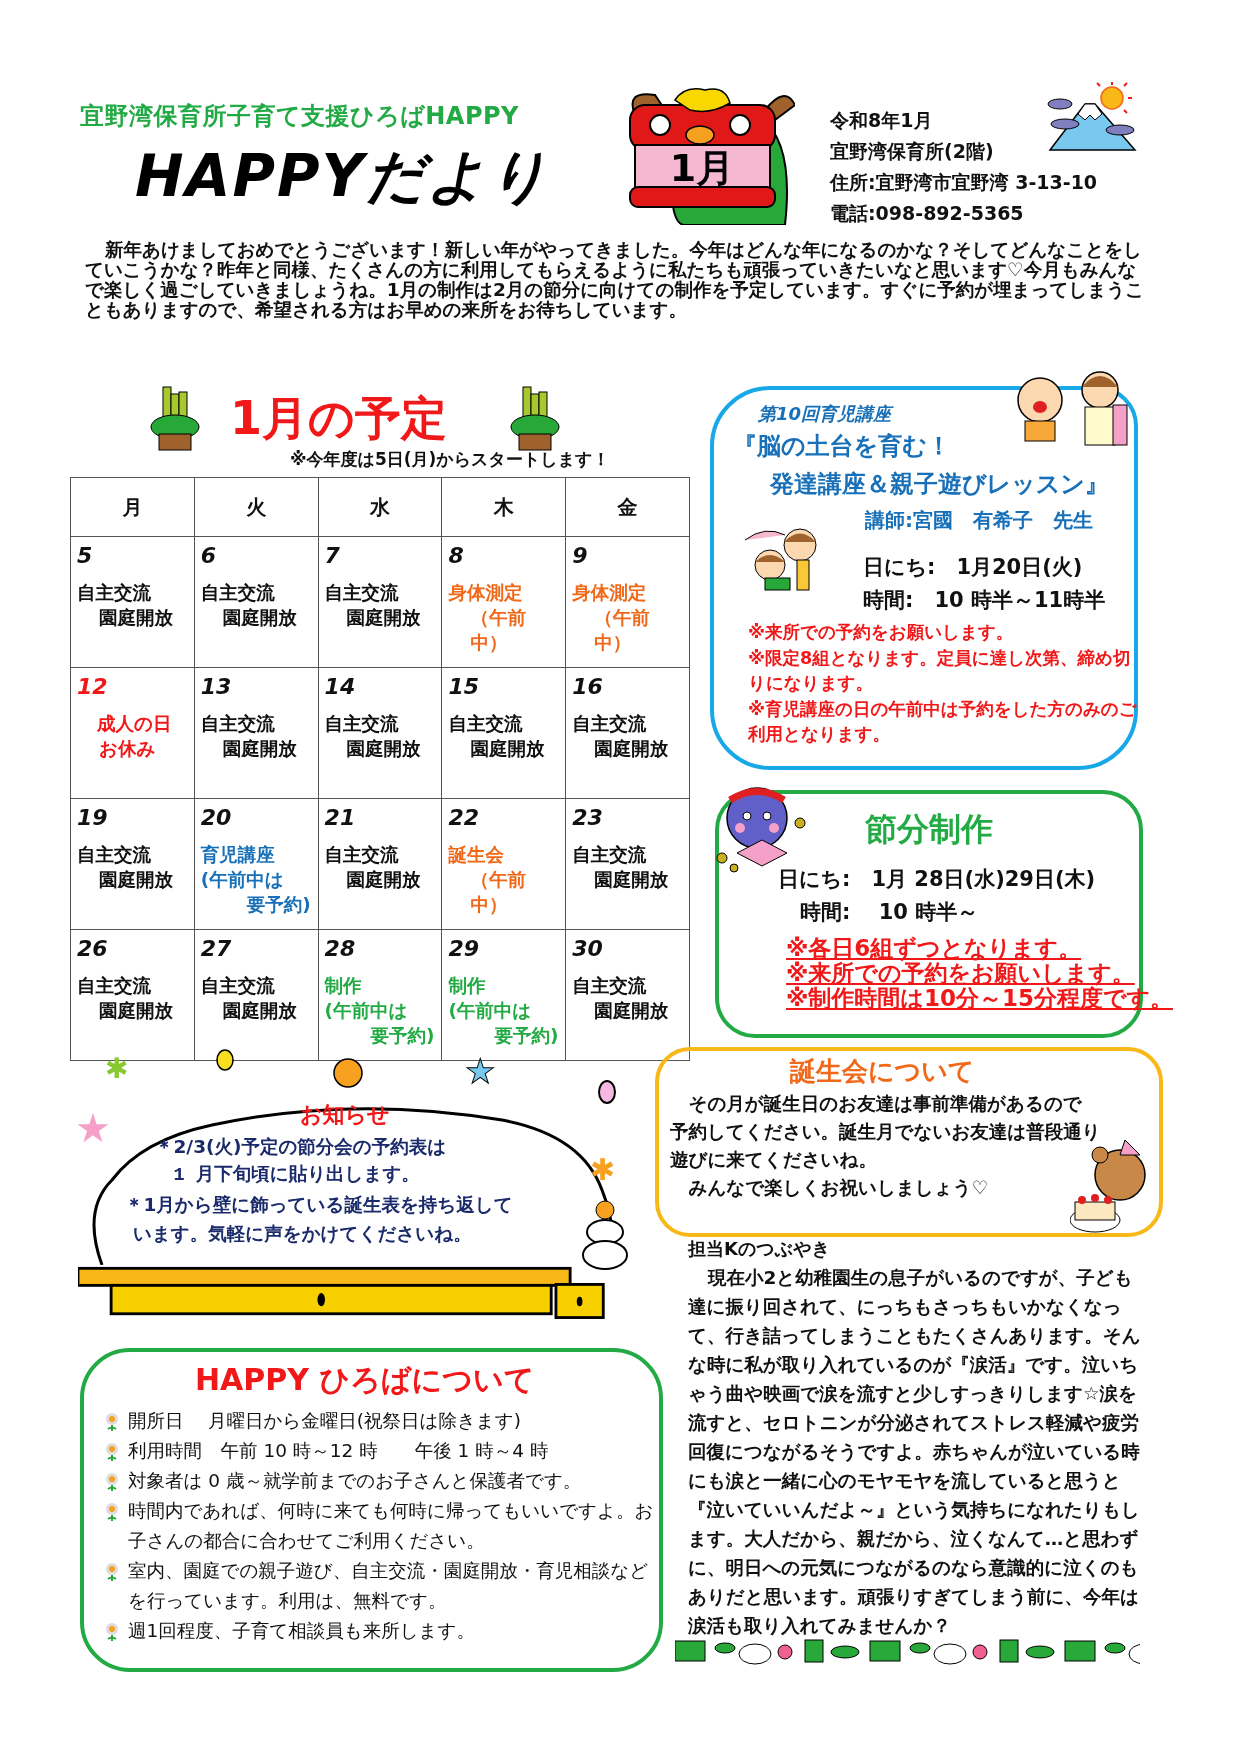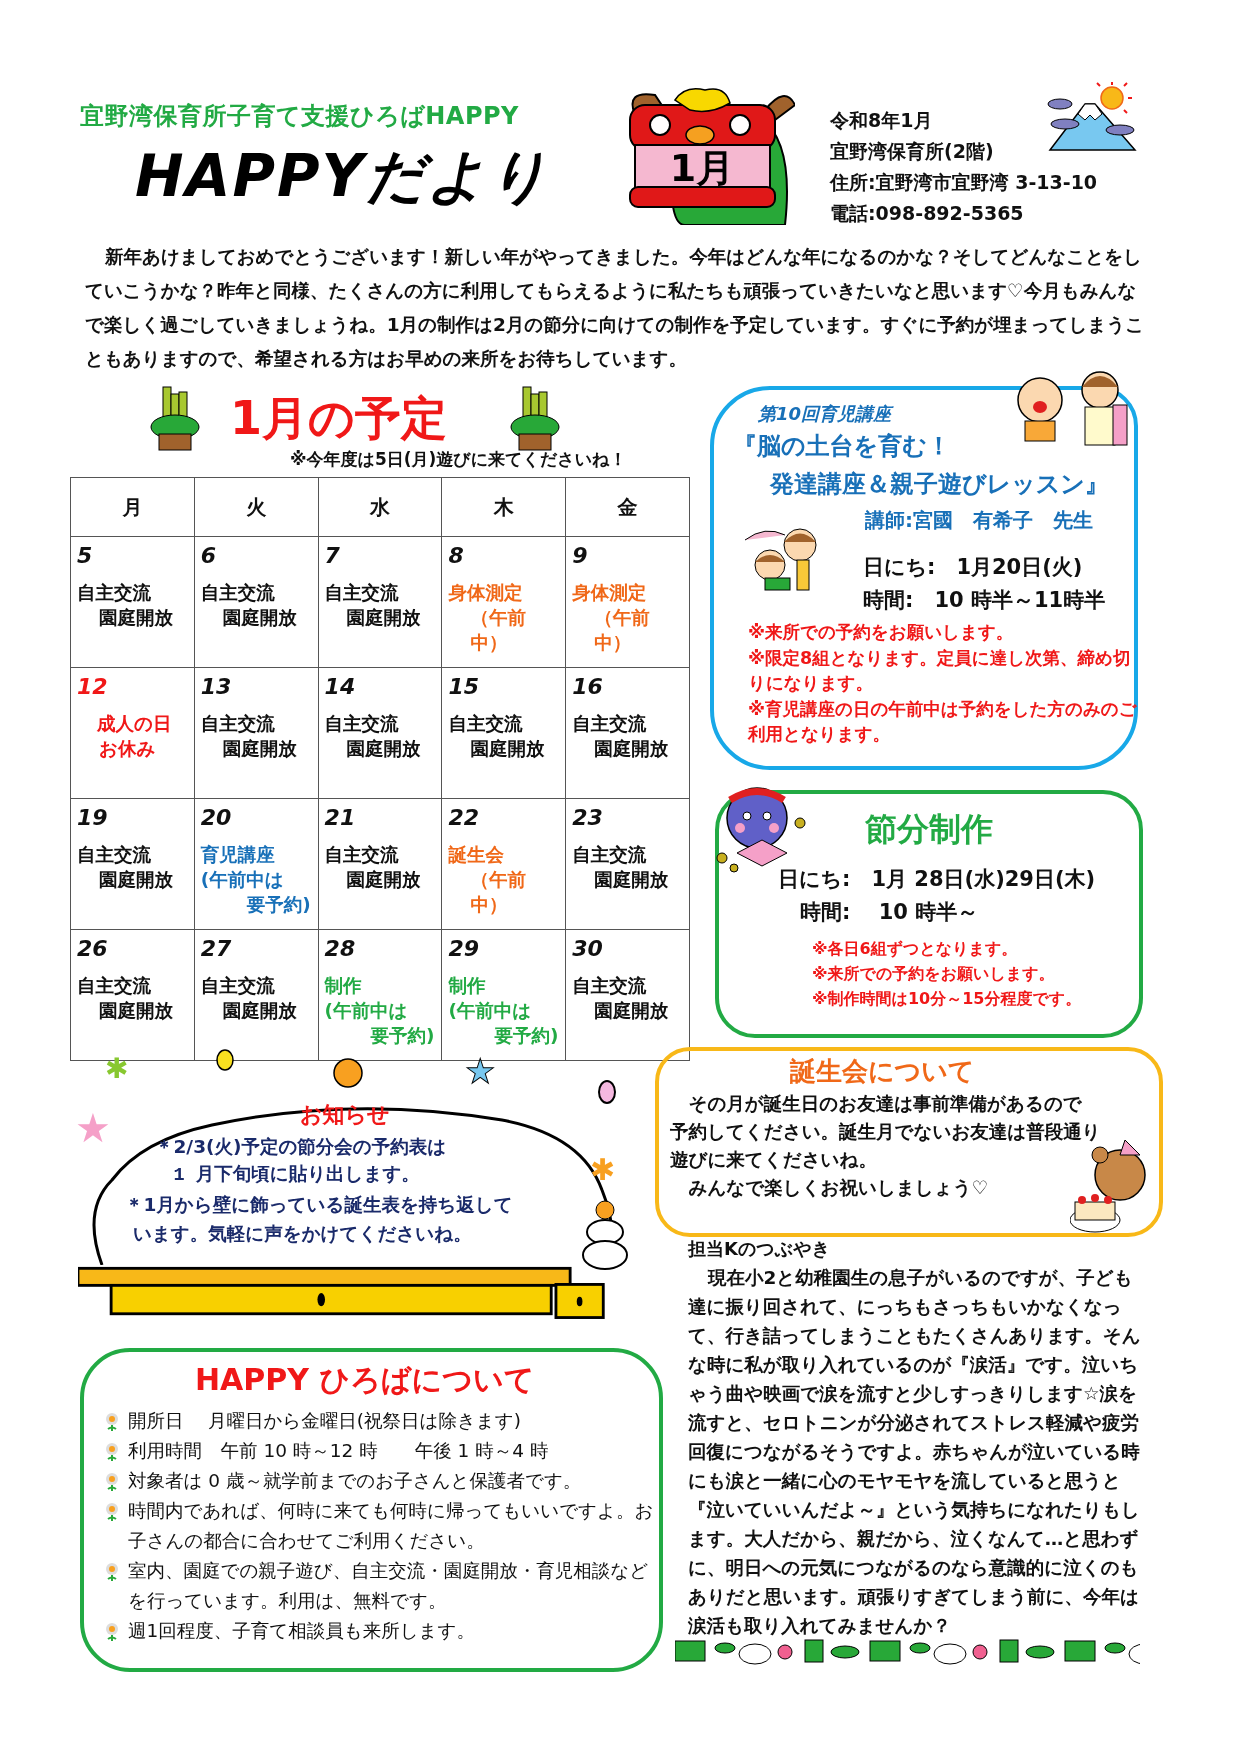--- a/index.html
+++ b/index.html
@@ -5,21 +5,21 @@
   html,body{margin:0;padding:0;background:#fff;}
   body{width:1240px;height:1754px;position:relative;overflow:hidden;
        font-family:"DejaVu Sans","Liberation Sans",sans-serif;color:#111;font-weight:bold;}
   .abs{position:absolute;}
   
   .subtitle{left:80px;top:100px;font-size:24px;color:#22aa44;letter-spacing:0.5px;}
   .title{left:135px;top:138px;font-size:58px;color:#000;font-weight:900;letter-spacing:2px;font-style:italic;}
   .shisa{left:615px;top:75px;width:180px;height:150px;}
   .info{left:830px;top:105px;font-size:19px;line-height:31px;}
   .fuji{left:1040px;top:82px;width:100px;height:70px;}
-  .intro{left:85px;top:240px;width:1060px;font-size:18.5px;line-height:34px;text-indent:20px;}
+  .intro{left:85px;top:240px;width:1060px;font-size:18.5px;line-height:20px;text-indent:20px;}
   
   .sched-title{left:230px;top:388px;font-size:46px;color:#f01818;font-weight:900;}
   .kado{width:60px;height:70px;}
   .sched-note{left:290px;top:448px;font-size:17px;}
   table.cal{position:absolute;left:70px;top:477px;width:620px;border-collapse:collapse;table-layout:fixed;}
   table.cal th,table.cal td{border:1.5px solid #555;vertical-align:top;}
   table.cal th{height:56px;font-size:20px;text-align:center;vertical-align:middle;}
   table.cal td{height:122px;padding:4px 6px;}
   .dnum{font-size:22px;font-style:italic;font-weight:900;display:block;margin:2px 0 12px 0;}
   .ev{font-size:18.5px;line-height:25px;display:block;}
@@ -34,21 +34,21 @@
   .lec-date{left:863px;top:553px;font-size:21px;}
   .lec-time{left:863px;top:586px;font-size:21px;}
   .lec-notes{left:748px;top:620px;width:390px;font-size:17.5px;line-height:25.5px;color:#f01818;}
   .kids1{left:1005px;top:365px;width:130px;height:90px;}
   .kids2{left:725px;top:520px;width:120px;height:80px;}
   
   .setsu{left:715px;top:790px;width:420px;height:240px;border:4px solid #22aa44;border-radius:40px;}
   .setsu-t{left:865px;top:808px;font-size:32px;color:#22aa44;}
   .setsu-date{left:778px;top:865px;font-size:21px;}
   .setsu-time{left:800px;top:898px;font-size:21px;}
-  .setsu-notes{left:812px;top:936px;font-size:16px;line-height:25px;color:#f01818;}
+  .setsu-notes{left:786px;top:936px;font-size:23px;line-height:25px;color:#f01818;text-decoration:underline;}
   .oni{left:712px;top:778px;width:100px;height:100px;}
   
   .bday{left:655px;top:1047px;width:500px;height:182px;border:4px solid #f8b818;border-radius:35px;}
   .bday-t{left:790px;top:1054px;font-size:26px;color:#f06818;}
   .bday-body{left:670px;top:1090px;width:470px;font-size:18.5px;line-height:28px;}
   .bear{left:1070px;top:1140px;width:80px;height:100px;}
   
   .tsu-h{left:688px;top:1237px;font-size:18px;}
   .tsu-body{left:688px;top:1263px;width:455px;font-size:18.5px;line-height:29px;text-indent:20px;}
   .border-deco{left:675px;top:1636px;width:465px;height:30px;}
@@ -122,21 +122,21 @@
   <rect x="14" y="52" width="32" height="16" fill="#a0622c" stroke="#000"></rect>
 </svg>
 <div class="abs sched-title">1月の予定</div>
 <svg class="abs kado" style="left:505px;top:382px;" viewBox="0 0 60 70">
   <rect x="18" y="5" width="8" height="35" fill="#a8c830" stroke="#000"></rect>
   <rect x="26" y="12" width="8" height="28" fill="#a8c830" stroke="#000"></rect>
   <rect x="34" y="10" width="8" height="30" fill="#a8c830" stroke="#000"></rect>
   <ellipse cx="30" cy="45" rx="24" ry="12" fill="#28a838" stroke="#000"></ellipse>
   <rect x="14" y="52" width="32" height="16" fill="#a0622c" stroke="#000"></rect>
 </svg>
-<div class="abs sched-note">※今年度は5日(月)遊びに来てくださいね！</div>
+<div class="abs sched-note">※今年度は5日(月)からスタートします！</div>
 
 <table class="cal">
   <thead>
     <tr>
       <th>月</th>
       <th>火</th>
       <th>水</th>
       <th>木</th>
       <th>金</th>
     </tr>

